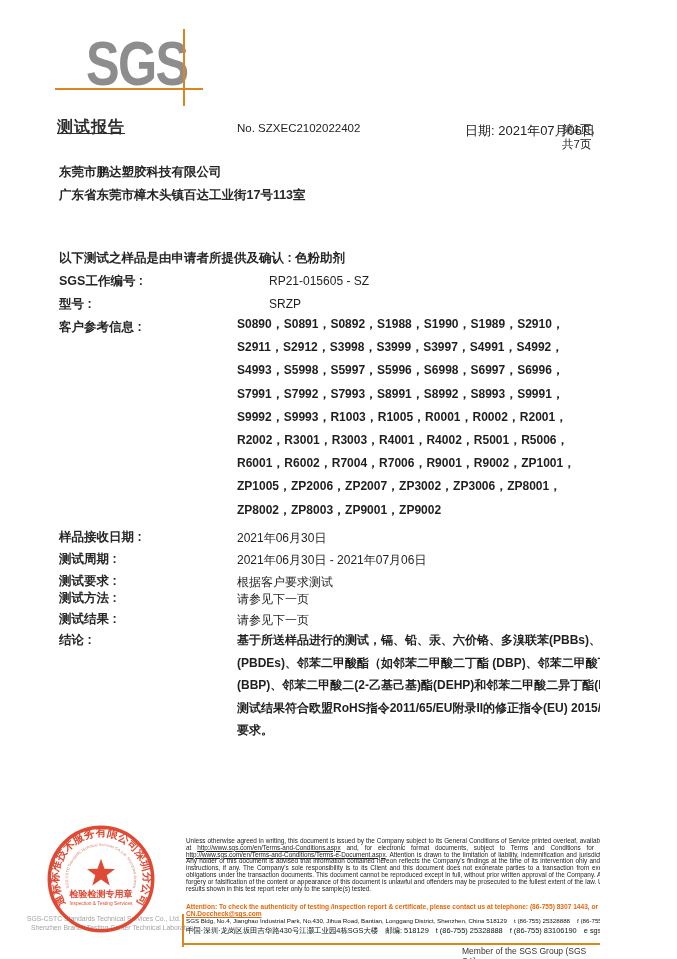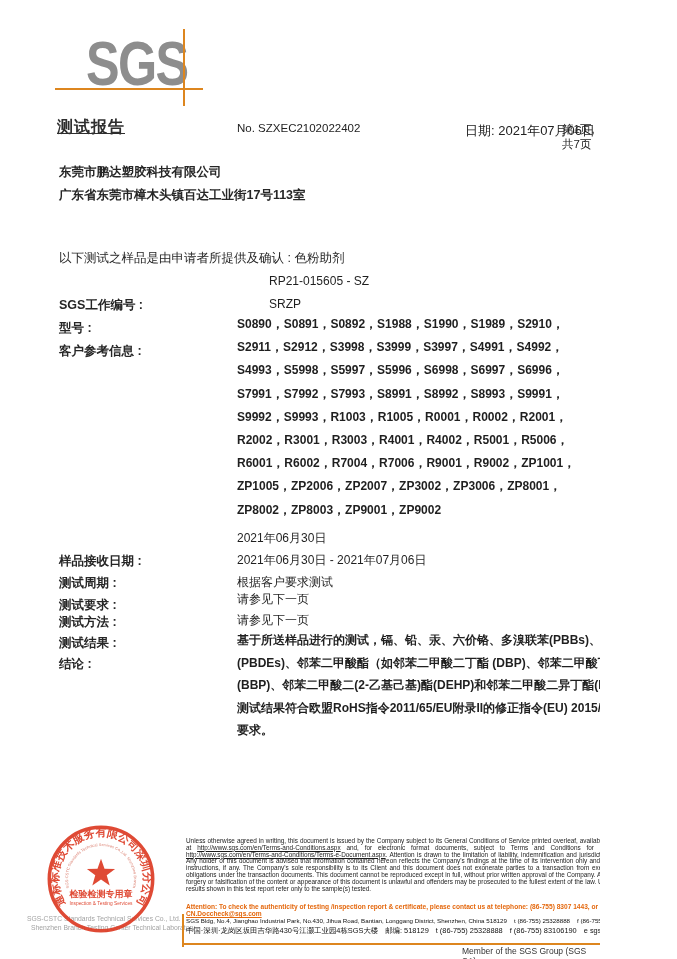--- a/index.html
+++ b/index.html
@@ -16,22 +16,22 @@
   .hdr-title{position:absolute;left:57px;top:117px;font-size:16px;font-weight:700;color:#2e2e2e;letter-spacing:1px;text-decoration:underline;}
   .hdr-no{position:absolute;left:237px;top:122px;font-size:11.5px;color:#222;}
   .hdr-date{position:absolute;left:420px;top:122px;font-size:13px;color:#222;margin-left:45px;}
   .hdr-page{position:absolute;left:562px;top:122px;font-size:11.5px;color:#222;}
 
   
   .applicant-name{position:absolute;left:59px;top:164px;font-size:12.5px;font-weight:700;}
   .applicant-addr{position:absolute;left:59px;top:187px;font-size:12.5px;font-weight:700;}
 
   
-  .intro{position:absolute;left:59px;top:250px;font-size:12.5px;font-weight:400;}
-  .row-label{position:absolute;left:59px;font-size:12.5px;font-weight:700;white-space:nowrap;margin-top:24px;}
+  .intro{position:absolute;left:59px;top:250px;font-size:12.5px;font-weight:700;}
+  .row-label{position:absolute;left:59px;font-size:12.5px;font-weight:700;white-space:nowrap;}
   .row-value{position:absolute;left:237px;font-size:12px;color:#1f1f1f;white-space:nowrap;}
   .row-value.strong{font-weight:400;padding-left:32px;}
   .ref-lines{position:absolute;left:237px;top:313px;font-size:12px;font-weight:600;line-height:23.2px;color:#1f1f1f;}
   .conclusion{position:absolute;left:237px;top:629px;width:428px;font-size:12px;line-height:22.5px;
               color:#1f1f1f;font-weight:600;white-space:normal;}
 
   
   .agency-en-1{position:absolute;left:27px;top:915px;font-size:6.8px;color:#a3a3a3;white-space:nowrap;}
   .agency-en-2{position:absolute;left:31px;top:924px;font-size:6.8px;color:#a3a3a3;white-space:nowrap;}
 

